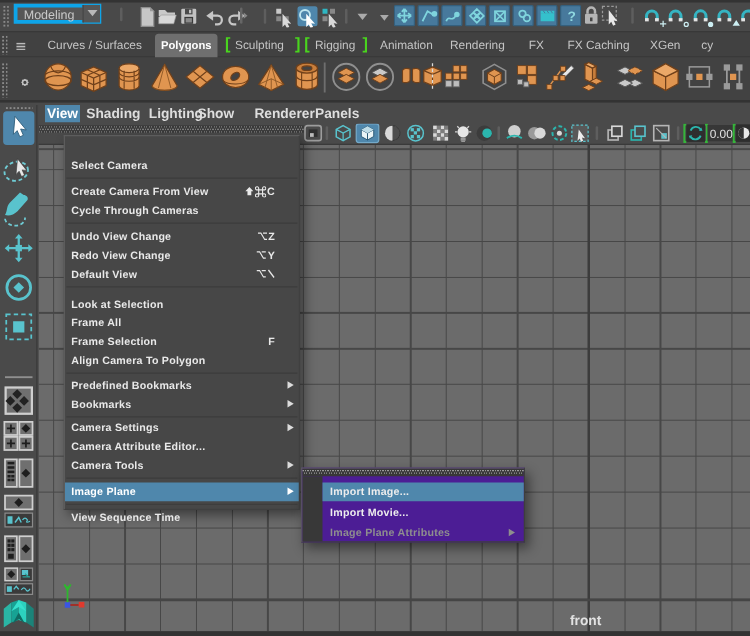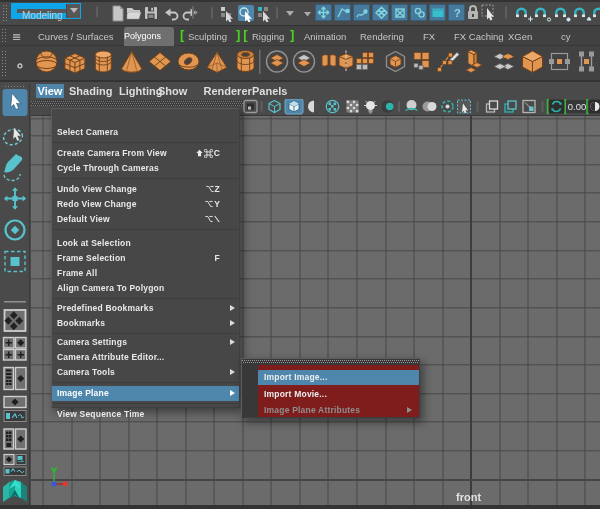--- a/index.html
+++ b/index.html
@@ -1,27 +1,27 @@
 <!DOCTYPE html>
 <html><head><meta charset="utf-8"><style>
 *{margin:0;padding:0;box-sizing:border-box}
 html,body{width:600px;height:509px;overflow:hidden;background:#4a4a4a}
 body{font-family:"Liberation Sans",sans-serif;position:relative}
 .abs{position:absolute}
 
 #topbar{left:0;top:0;width:600px;height:26px;background:#494949;border-top:2px solid #333;border-bottom:1px solid #333}
 .hdots{background-image:radial-gradient(circle,#8a8a8a 34%,transparent 40%);background-size:3px 3px}
-#modelbox{left:11px;top:3px;width:70px;height:16px;background:#575757;border:6px solid #0ea5e9;color:#c9c9c9;font-size:10px;line-height:14px;padding-left:5px}
+#modelbox{left:11px;top:3px;width:70px;height:16px;background:#575757;border:3px solid #0ea5e9;color:#c9c9c9;font-size:10px;line-height:14px;padding-left:5px}
 #modelarr{left:66px;top:4px;width:14px;height:14px;background:#575757;border-left:1px solid #474747}
 .tri-dn{width:0;height:0;border-left:4px solid transparent;border-right:4px solid transparent;border-top:5px solid #b9b9b9}
 .vsep{width:2px;background:#5e5e5e;border-radius:1px}
 
 #tabrow{left:0;top:26px;width:600px;height:20px;background:#414141;border-bottom:1px solid #373737;color:#c5c5c5;font-size:9.5px}
 .tab{position:absolute;top:4px;height:13px;line-height:13px}
-#tabactive{position:absolute;left:124px;top:27px;width:50px;height:19px;background:#6f6f6f;border-radius:3px 3px 0 0;color:#fff;font-weight:normal;text-align:left;line-height:19px;font-size:9px}
+#tabactive{position:absolute;left:124px;top:27px;width:50px;height:19px;background:#6f6f6f;border-radius:3px 3px 0 0;color:#fff;font-weight:bold;text-align:center;line-height:19px;font-size:9px}
 .grbr{color:#49d41e;font-weight:bold;font-size:13px;top:2px}
 
 #shelfrow{left:0;top:46px;width:600px;height:36px;background:#424242;border-bottom:2px solid #333}
 
 #toolcol{left:0;top:84px;width:30px;height:421px;background:#4a4a4a;border-right:1px solid #3a3a3a}
 
 #pmenu{left:31px;top:84px;width:569px;height:14px;background:#4a4a4a;color:#dedede;font-size:11px;font-weight:bold}
 .pm{position:absolute;top:0;height:14px;line-height:14px}
 
 #ptool{left:31px;top:98px;width:569px;height:18px;background:#4a4a4a;border-bottom:1px solid #3a3a3a}
@@ -34,21 +34,21 @@
 #botstrip{left:0;top:505px;width:600px;height:4px;background:#333}
 
 #menu{left:51px;top:108px;width:189px;height:300px;background:#474747;border:1px solid #5c5c5c;border-right-color:#404040;border-bottom-color:#404040;box-shadow:3px 4px 9px rgba(0,0,0,.45);padding-top:16px}
 .mi{position:relative;height:15px;line-height:15px;color:#e9e9e9;font-size:8.5px;font-weight:bold;padding-left:5px;white-space:nowrap;letter-spacing:.2px}
 .msep{height:6px;position:relative}.msep.s3{height:9px}.msep.s4{height:5px}.msep.s5{height:4px}
 .msep:after{content:"";position:absolute;left:1px;right:1px;top:2px;height:1px;background:#3d3d3d}
 .hl{background:#4f87ac;color:#fff}
 .sc{position:absolute;right:19px;top:0;font-weight:bold}
 .mar{position:absolute;right:4px;top:4px;width:0;height:0;border-top:3.5px solid transparent;border-bottom:3.5px solid transparent;border-left:5px solid #dcdcdc}
 
-#submenu{left:241px;top:358px;width:179px;height:60px;background:#7f1d1d;border:1px solid #5c5c5c;border-right-color:#3e3e3e;border-bottom-color:#3e3e3e;box-shadow:3px 4px 9px rgba(0,0,0,.45)}
+#submenu{left:241px;top:374px;width:179px;height:60px;background:#4c1d95;border:1px solid #5c5c5c;border-right-color:#3e3e3e;border-bottom-color:#3e3e3e;box-shadow:3px 4px 9px rgba(0,0,0,.45)}
 #tear{position:absolute;left:0;top:0;width:177px;height:6px;background-color:#383838;background-image:repeating-linear-gradient(90deg,#989898 0 1px,transparent 1px 2px),repeating-linear-gradient(90deg,#989898 0 1px,transparent 1px 2px);background-size:100% 1px,100% 1px;background-position:0 1px,1px 3px;background-repeat:no-repeat}
 #subshadow{position:absolute;left:0;top:6px;width:16px;height:52px;background:#383838}
 .smi{position:absolute;left:16px;width:161px;height:15px;line-height:15px;color:#ededed;font-size:8.5px;font-weight:bold;padding-left:6px;letter-spacing:.2px}
 </style></head><body>
 <div class="abs" id="topbar"></div>
 <div class="abs hdots" style="left:2px;top:4px;width:5px;height:18px"></div>
 <div class="abs" id="modelbox">Modeling</div>
 <div class="abs" id="modelarr">
     <div class="tri-dn" style="margin:4px auto 0"></div>
   </div>
@@ -189,21 +189,21 @@
 <div class="tab" style="left:38px">Curves / Surfaces</div>
 <div class="tab grbr" style="left:180px">[</div>
 <div class="tab" style="left:188px">Sculpting</div>
 <div class="tab grbr" style="left:236px;letter-spacing:3px">][</div>
 <div class="tab" style="left:252px">Rigging</div>
 <div class="tab grbr" style="left:290px">]</div>
 <div class="tab" style="left:304px">Animation</div>
 <div class="tab" style="left:360px">Rendering</div>
 <div class="tab" style="left:423px">FX</div>
 <div class="tab" style="left:454px">FX Caching</div>
-<div class="tab" style="left:508px">XGen</div>
+<div class="tab" style="left:520px">XGen</div>
 <div class="tab" style="left:561px">cy</div>
 </div>
 <div class="abs" id="tabactive">Polygons</div>
 <svg class="abs" style="left:13px;top:34px" width="8" height="6" viewBox="0 0 10 7">
     <rect y="0" width="9" height="1.6" fill="#bbb"></rect>
     <rect y="3" width="9" height="1.6" fill="#bbb"></rect>
     <rect y="6" width="9" height="1.2" fill="#bbb"></rect>
   </svg>
 
 <div class="abs" id="shelfrow"></div>
@@ -629,22 +629,22 @@
 <div class="mi">Redo View Change<span class="sc" id="sc3"><svg width="8" height="8" viewBox="0 0 11 10" style="margin-right:1px;vertical-align:-1px">
           <path d="M0.5,1.5 h3.2 l4.2,7 h2.6 M6,1.5 h4.5" fill="none" stroke="#e9e9e9" stroke-width="1.3"></path>
         </svg>Y</span></div>
 <div class="mi">Default View<span class="sc" id="sc4"><svg width="8" height="8" viewBox="0 0 11 10" style="margin-right:1px;vertical-align:-1px">
           <path d="M0.5,1.5 h3.2 l4.2,7 h2.6 M6,1.5 h4.5" fill="none" stroke="#e9e9e9" stroke-width="1.3"></path>
         </svg><svg width="6" height="8" viewBox="0 0 8 9" style="vertical-align:-1px">
           <path d="M1,0.5 L7,8.5" stroke="#e9e9e9" stroke-width="1.4"></path>
         </svg></span></div>
 <div class="msep s3"></div>
 <div class="mi">Look at Selection</div>
+<div class="mi">Frame All</div>
 <div class="mi">Frame Selection<span class="sc">F</span></div>
-<div class="mi">Frame All</div>
 <div class="mi">Align Camera To Polygon</div>
 <div class="msep s4"></div>
 <div class="mi">Predefined Bookmarks<span class="mar"></span></div>
 <div class="mi">Bookmarks<span class="mar"></span></div>
 <div class="msep s5"></div>
 <div class="mi">Camera Settings<span class="mar"></span></div>
 <div class="mi">Camera Attribute Editor...</div>
 <div class="mi">Camera Tools<span class="mar"></span></div>
 <div class="msep"></div>
 <div class="mi hl">Image Plane<span class="mar" style="border-left-color:#fff"></span></div>

